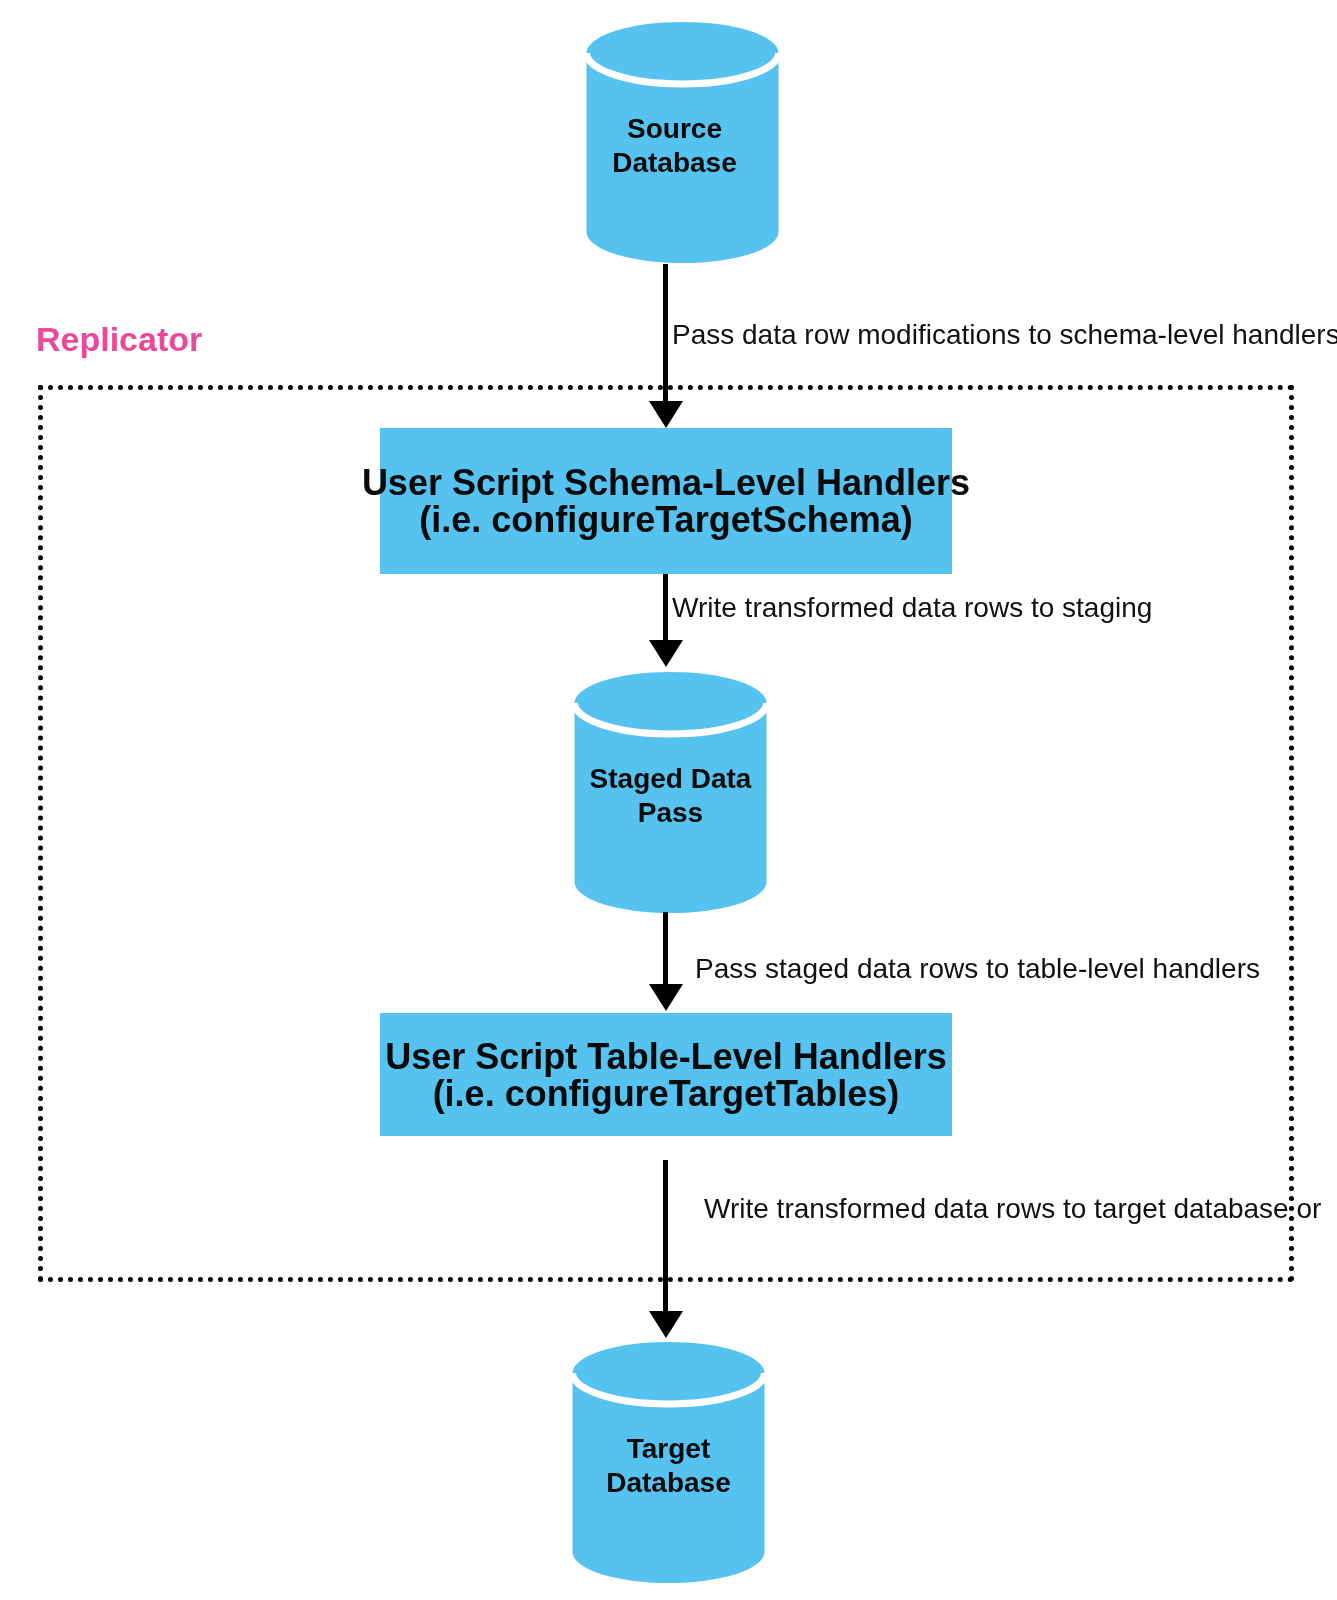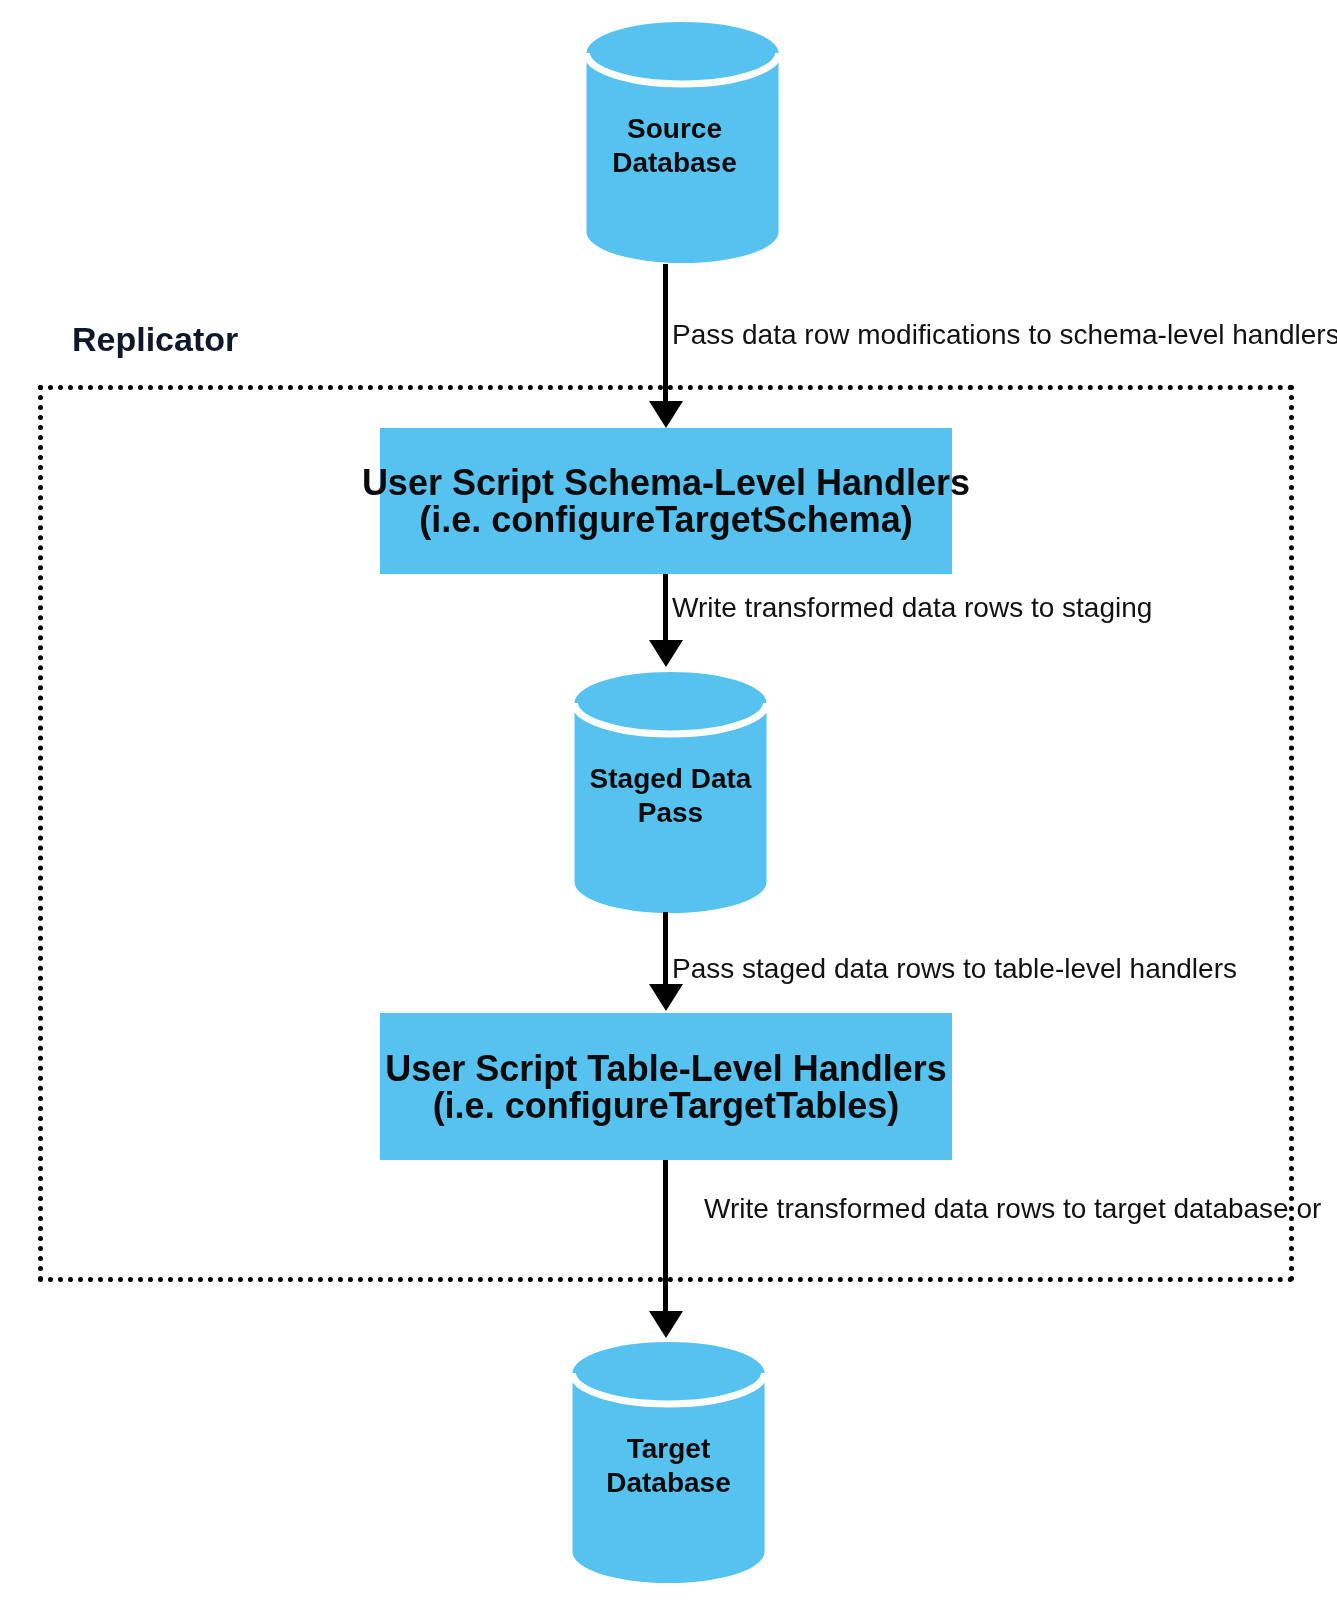--- a/index.html
+++ b/index.html
@@ -18,22 +18,21 @@
   }
   .abs { position: absolute; }
 
   
   .replicator-title {
     left: 36px;
     top: 320px;
     font-size: 34px;
     font-weight: 700;
     letter-spacing: 0px;
-    color: #0f172a;
-    margin-left: 36px;
+    color: #ec4899;
   }
   .replicator-box {
     left: 38px;
     top: 385px;
     width: 1256px;
     height: 897px;
     border: 5px dotted #000000;
     box-sizing: border-box;
     background: transparent;
   }
@@ -141,25 +140,25 @@
       <path d="M 0.5 31 A 96 31 0 0 0 192.5 31" fill="none" stroke-width="7" stroke="#FFFFFF"></path>
     </svg>
     <div class="cyl-label">
       <span>Staged Data</span>
       <span>Pass</span>
     </div>
   </div>
 
   <div class="abs arrow-shaft" style="left:663px; top:912px; height:73px;"></div>
   <div class="abs arrow-head" style="left:649px; top:984px;"></div>
-  <div class="abs edge-label" style="left:672px; top:950px;">
+  <div class="abs edge-label" style="left:695px; top:950px;">
     <span>Pass staged data rows to table-level handlers</span>
   </div>
 
-  <div class="abs proc-rect" style="left: 380px; top: 1013px; height: 147px; background: rgb(86, 194, 240);">
+  <div class="abs proc-rect" style="left: 380px; top: 1013px; height: 123px; background: rgb(86, 194, 240);">
     <span>User Script Table-Level Handlers</span>
     <span>(i.e. configureTargetTables)</span>
   </div>
 
   <div class="abs arrow-shaft" style="left:663px; top:1160px; height:152px;"></div>
   <div class="abs arrow-head" style="left:649px; top:1311px;"></div>
   <div class="abs edge-label centered" style="left:704px; top:1190px; width:608px;">
     <span>Write transformed data rows to target database or</span>
   </div>
 

